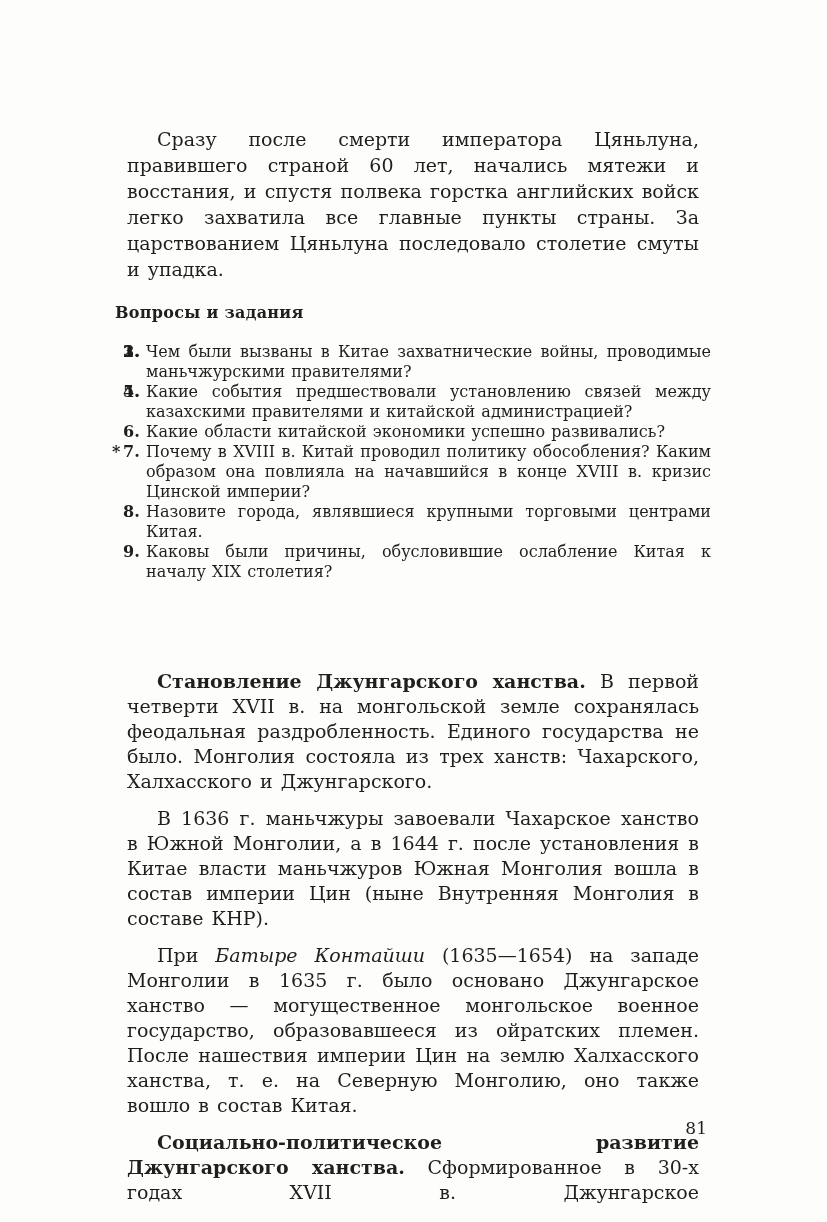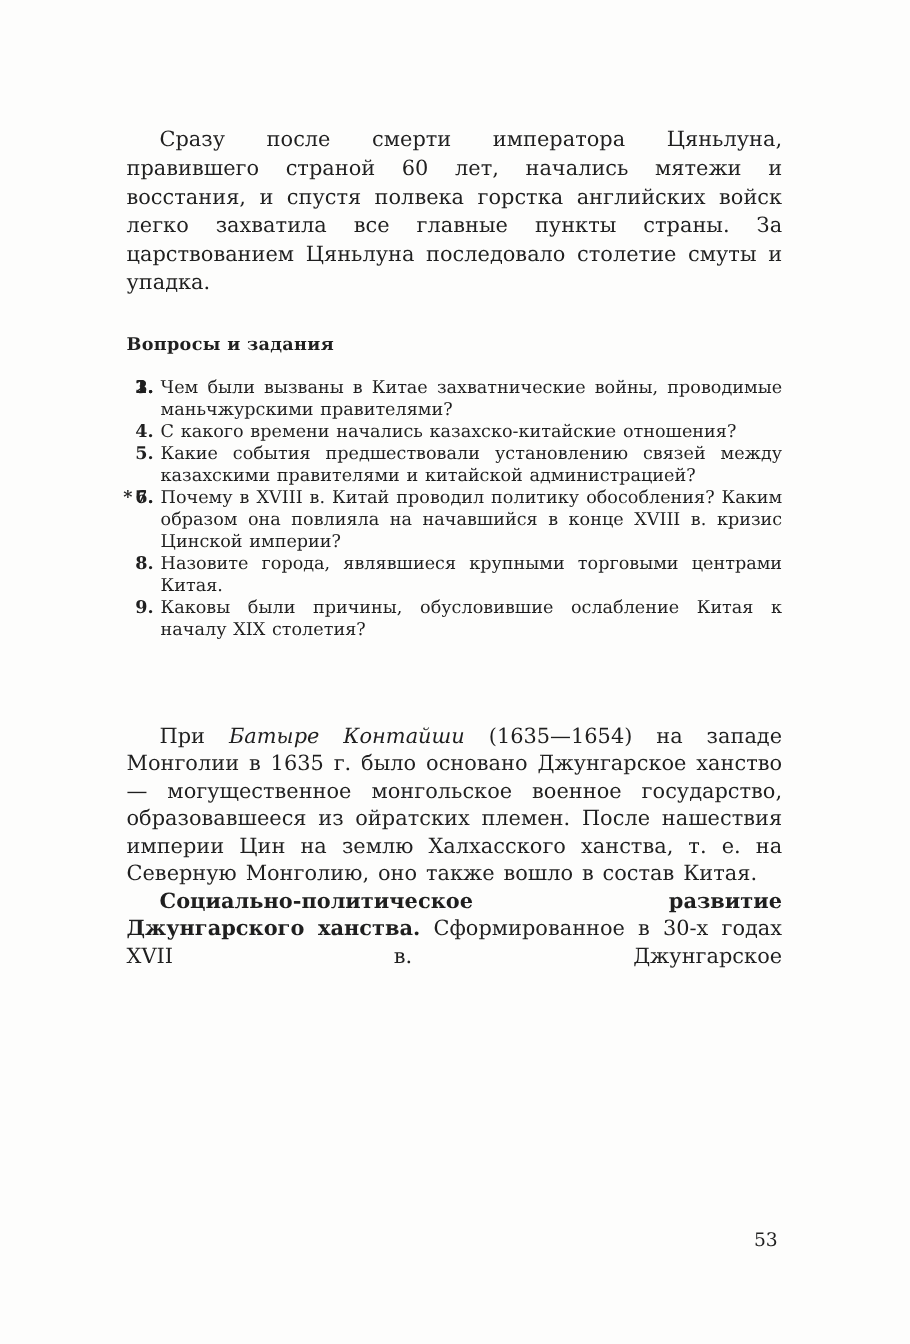--- a/index.html
+++ b/index.html
@@ -9,21 +9,21 @@
     position: relative;
     font-family: "DejaVu Serif", "Liberation Serif", serif;
     color: #1f1f1f;
     overflow: hidden;
   }
   .page { position: absolute; inset: 0; }
 
   
   .intro   { position: absolute; left: 115px; top: 114px; width: 596px; }
   p.body {
-    margin: 0;
+    margin: 12px;
     font-size: 19px;
     line-height: 26px;
     text-align: justify;
     text-indent: 30px;
     word-spacing: 2px;
   }
   p.lead { font-style: italic; }
   p.lead .up { font-style: normal; }
 
   
@@ -81,32 +81,34 @@
   <section class="intro">
     <p class="body"><span>Сразу после смерти императора Цяньлуна, правившего страной 60 лет, начались мятежи и восстания, и спустя полвека горстка английских войск легко захватила все главные пункты страны. За царствованием Цяньлуна последовало столетие смуты и упадка.</span></p>
   </section>
 
   <section class="questions">
     <h3 class="q-heading">Вопросы и задания</h3>
 
     <div class="q-item"><span class="q-num">1.</span></div>
     <div class="q-item"><span class="q-num">2.</span></div>
     <div class="q-item"><span class="q-num">3.</span><span class="q-text">Чем были вызваны в Китае захватнические войны, проводимые маньчжурскими правителями?</span></div>
-    <div class="q-item"><span class="q-num">4.</span><span class="q-text">С какого времени начались казахско-китайские отношения?</span></div>
+    <div class="q-item"><span class="q-num">4.</span></div>
     <div class="q-item"><span class="q-num">5.</span><span class="q-text">Какие события предшествовали установлению связей между казахскими правителями и китайской администрацией?</span></div>
-    <div class="q-item"><span class="q-num">6.</span></div>
+    <div class="q-item"><span class="q-num">6.</span><span class="q-text">Какие области китайской экономики успешно развивались?</span></div>
     <div class="q-item"><span class="q-star">*</span><span class="q-num">7.</span><span class="q-text">Почему в XVIII в. Китай проводил политику обособления? Каким образом она повлияла на начавшийся в конце XVIII в. кризис Цинской империи?</span></div>
     <div class="q-item"><span class="q-num">8.</span><span class="q-text">Назовите города, являвшиеся крупными торговыми центрами Китая.</span></div>
     <div class="q-item"><span class="q-num">9.</span><span class="q-text">Каковы были причины, обусловившие ослабление Китая к началу XIX столетия?</span></div>
   </section>
 
   <section class="section">
 
+    <p class="body"><span class="lead-bold">Становление Джунгарского ханства.</span><span> В первой четверти XVII в. на монгольской земле сохранялась феодальная раздробленность. Единого государства не было. Монголия состояла из трех ханств: Чахарского, Халхасского и Джунгарского.</span></p>
 
+    <p class="body"><span>В 1636 г. маньчжуры завоевали Чахарское ханство в Южной Монголии, а в 1644 г. после установления в Китае власти маньчжуров Южная Монголия вошла в состав империи Цин (ныне Внутренняя Монголия в составе КНР).</span></p>
 
     <p class="body"><span>При </span><i>Батыре Контайши</i><span> (1635—1654) на западе Монголии в 1635 г. было основано Джунгарское ханство — могущественное монгольское военное государство, образовавшееся из ойратских племен. После нашествия империи Цин на землю Халхасского ханства, т. е. на Северную Монголию, оно также вошло в состав Китая.</span></p>
 
     <p class="body cut"><span class="lead-bold">Социально-политическое развитие Джунгарского ханства.</span><span> Сформированное в 30-х годах XVII в. Джунгарское</span></p>
   </section>
 
-  <div class="page-number">53</div>
+  <div class="page-number">81</div>
 
 </div>
 
 </body></html>

